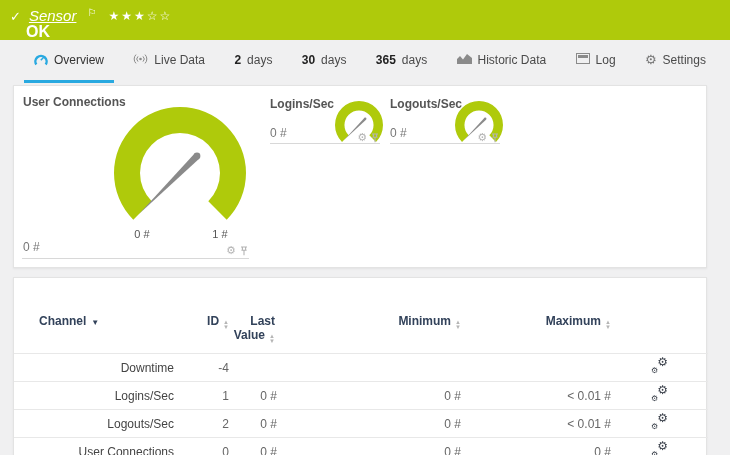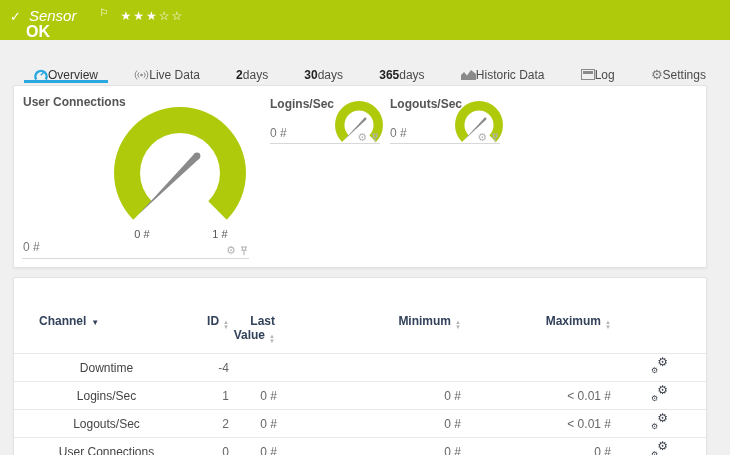--- a/index.html
+++ b/index.html
@@ -7,32 +7,32 @@
     width:730px;height:455px;position:relative;overflow:hidden;
     background:#f0f0f1;
     font-family:"Liberation Sans","DejaVu Sans",sans-serif;
     -webkit-font-smoothing:antialiased;
   }
 
   
   .topbar{position:absolute;left:0;top:0;width:730px;height:40px;background:#AFCA0B;color:#fff;}
   .topbar-line1{display:flex;align-items:baseline;padding:7px 0 0 10px;}
   .check{font-size:13px;font-weight:bold;margin-right:8px;}
-  .kind{font-style:italic;font-size:15px;margin-right:20px;}
+  .kind{font-style:italic;font-size:15px;margin-right:8px;text-decoration:underline;}
   .sensor-title{font-size:17px;font-weight:bold;letter-spacing:.2px;}
   .flag{font-size:10px;position:relative;top:-5px;margin-left:3px;cursor:pointer;}
   .stars{font-size:12px;letter-spacing:2px;margin-left:12px;position:relative;top:-1px;cursor:pointer;}
   .topbar-line2{font-size:16px;font-weight:bold;padding-left:26px;margin-top:-1px;}
 
   
   .tabs{position:absolute;top:53px;left:0;width:730px;height:30px;
         display:flex;justify-content:space-between;align-items:stretch;
         padding:0 14px 0 24px;box-sizing:border-box;}
-  .tab{display:flex;align-items:center;font-size:12px;color:#4a4a4a;
-       padding:0 10px;border-bottom:3px solid transparent;cursor:pointer;white-space:nowrap;margin-top:16px;}
+  .tab{display:flex;gap:6px;font-size:12px;color:#4a4a4a;
+       padding:0 10px;border-bottom:3px solid transparent;cursor:pointer;white-space:nowrap;}
   .tab.active{border-bottom-color:#29A9E0;color:#333;}
   .tab .num{font-weight:bold;color:#222;}
   .tab .glyph{font-size:13px;color:#777;line-height:1;}
 
   
   .panel{position:absolute;left:13px;width:694px;background:#fff;
          border:1px solid #e3e3e3;box-shadow:0 1px 2px rgba(0,0,0,.06);box-sizing:border-box;}
   .panel.gauges{top:85px;height:183px;}
   .panel.channels{top:277px;height:190px;}
 
@@ -58,21 +58,21 @@
   
   table{width:100%;border-collapse:collapse;font-size:12px;table-layout:fixed;}
   thead th{vertical-align:top;padding:36px 0 9px 0;font-size:12px;font-weight:bold;
            color:#32425A;text-align:right;cursor:pointer;}
   th.c-channel{text-align:left;padding-left:25px;}
   th.c-last{padding-right:2px;}
   .sorts{display:inline-flex;flex-direction:column;margin-left:4px;vertical-align:1px;}
   .sorts span{font-size:6px;line-height:5px;color:#b5b5b5;}
   .sort-active{font-size:8px;color:#32425A;margin-left:5px;}
   tbody td{border-top:1px solid #e8e8e8;height:27px;padding:0;color:#666;text-align:right;}
-  td.c-channel{text-align:center;padding-left:25px;color:#444;}
+  td.c-channel{text-align:right;padding-left:25px;color:#444;}
   td.c-icon{text-align:center;}
   tbody tr:last-child td{border-bottom:1px solid #e8e8e8;}
   .row-gears{position:relative;display:inline-block;width:17px;height:15px;color:#3d434d;cursor:pointer;}
   .row-gears .g-big{position:absolute;right:0;top:-3px;font-size:12px;line-height:1;}
   .row-gears .g-small{position:absolute;left:0;bottom:-1px;font-size:8px;line-height:1;}
 </style>
 </head>
 <body>
 
 <header class="topbar">

